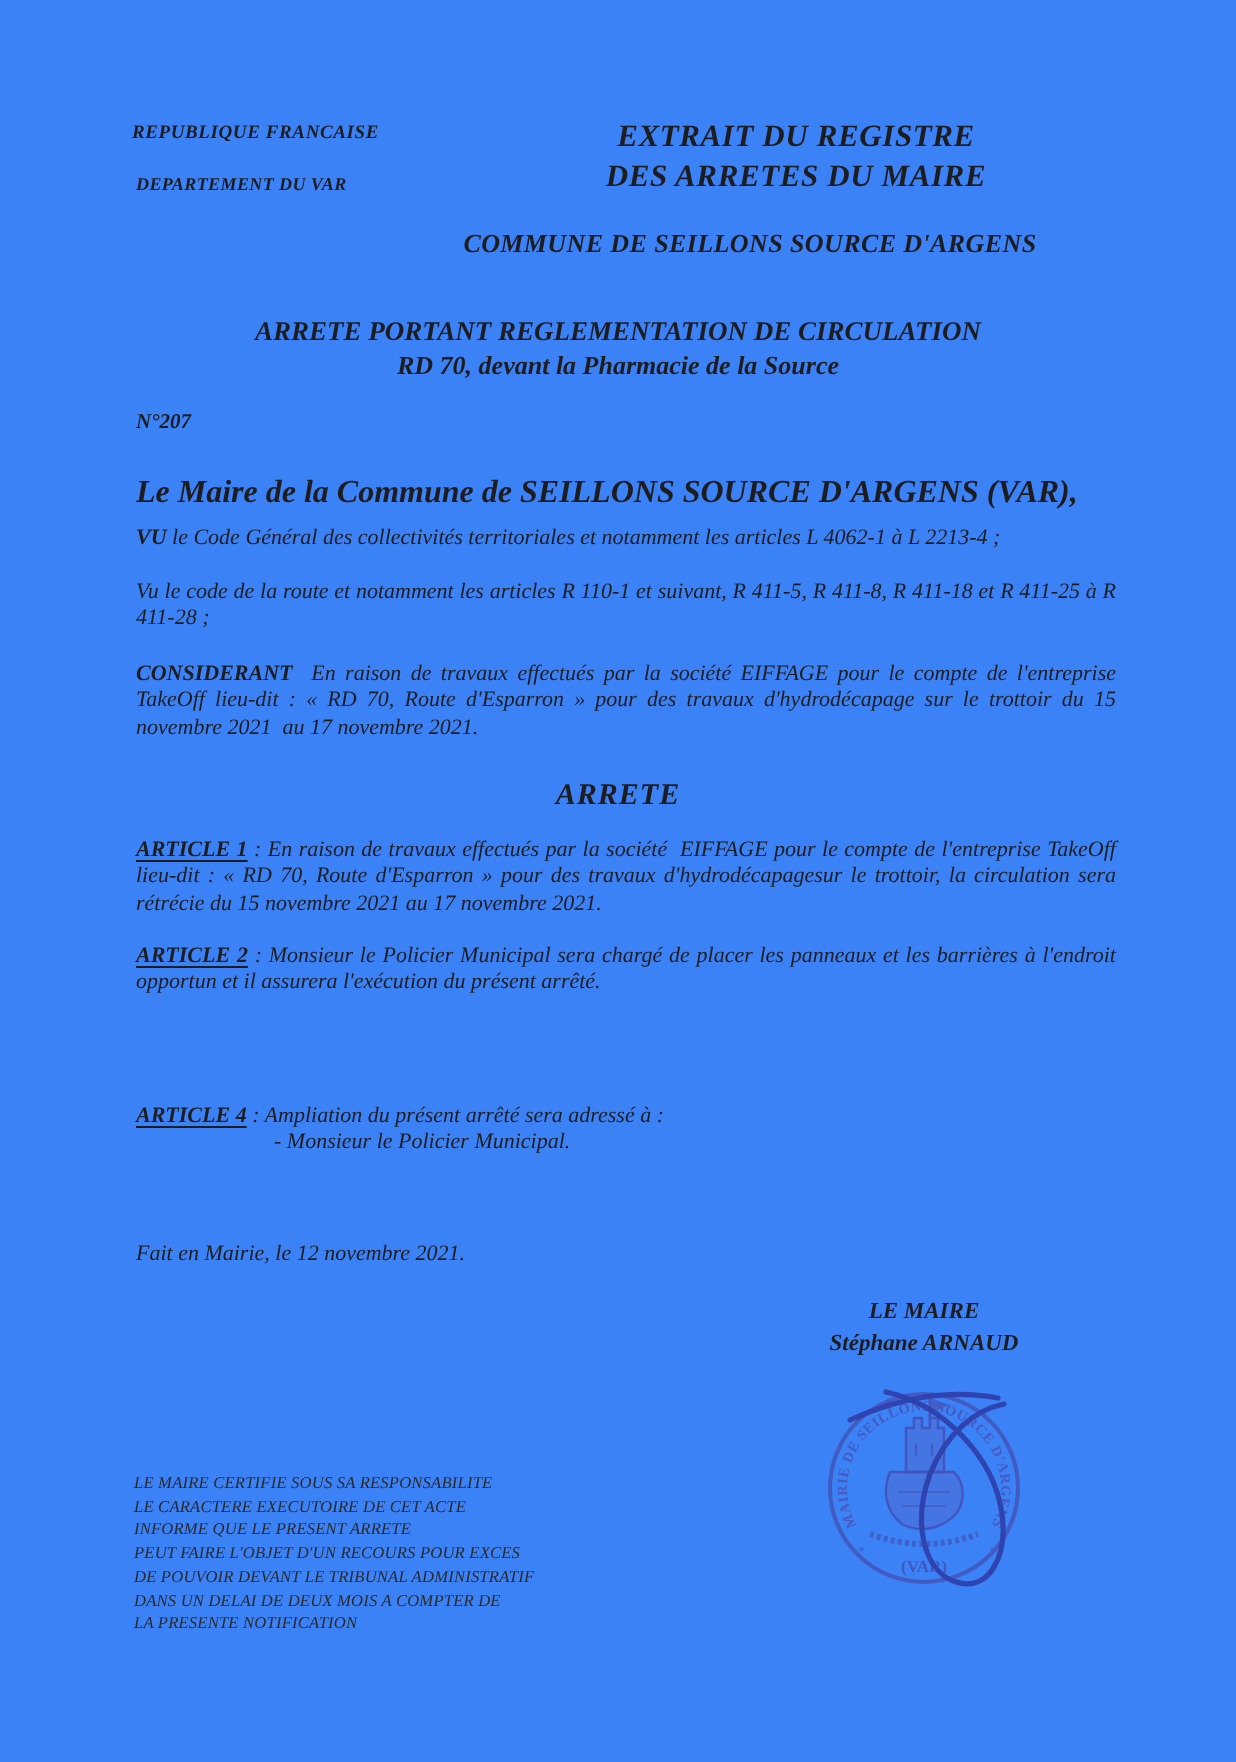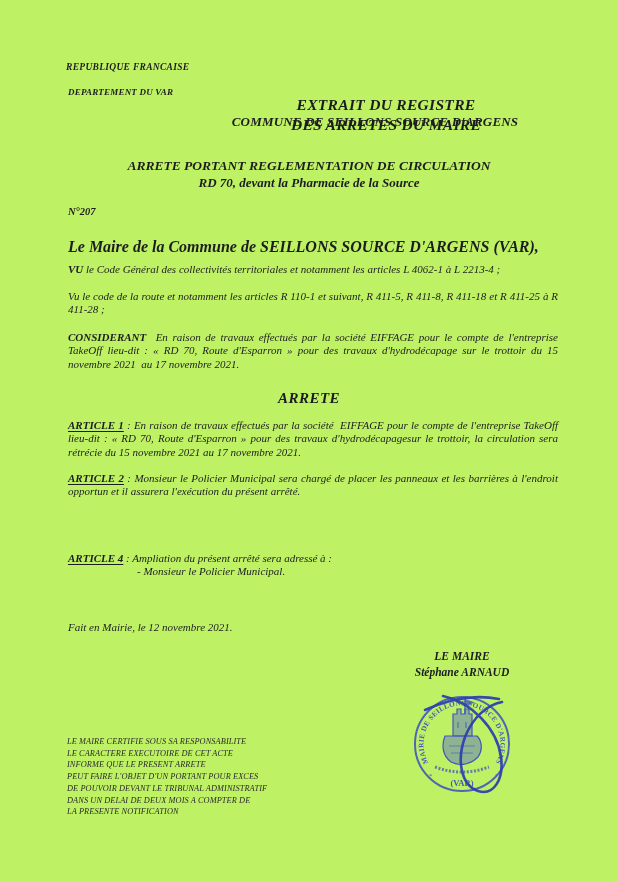--- a/index.html
+++ b/index.html
@@ -1,33 +1,33 @@
 <!DOCTYPE html>
 <html><head>
 <meta charset="utf-8">
 <style>
   html, body { margin: 0; padding: 0; background: #ffffff; }
   .page {
     position: relative;
     width: 618px;
     height: 881px;
-    background: #bef264;
+    background: #3b82f6;
     font-family: "Liberation Serif", serif;
     font-style: italic;
     color: #1d1d20;
     overflow: hidden;
   }
   .abs { position: absolute; }
   .b { font-weight: bold; }
 
   .republique { left: 66px; top: 62px; font-size: 9.5px; font-weight: bold; letter-spacing: 0.3px; }
   .departement { left: 68px; top: 87px; font-size: 9px; font-weight: bold; letter-spacing: 0.2px; }
 
-  .registre { left: 230px; top: 59px; width: 312px; text-align: center;
-              font-size: 15.5px; font-weight: bold; line-height: 20px; letter-spacing: 0.3px; margin-top: 36px; }
+  .registre { left: 242px; top: 59px; width: 312px; text-align: center;
+              font-size: 15.5px; font-weight: bold; line-height: 20px; letter-spacing: 0.3px; }
   .commune { left: 155px; top: 114px; width: 440px; text-align: center;
              font-size: 13px; font-weight: bold; letter-spacing: 0.2px; }
 
   .doc-title { left: 9px; top: 157px; width: 600px; text-align: center; font-weight: bold; }
   .doc-title .t1 { font-size: 13.5px; line-height: 17px; }
   .doc-title .t2 { font-size: 13px; line-height: 18px; }
 
   .doc-number { left: 68px; top: 206px; font-size: 10.5px; font-weight: bold; }
 
   .maire-line { left: 68px; top: 238px; font-size: 16px; font-weight: bold; }
@@ -142,19 +142,19 @@
     <g>
       <path class="sig-stroke" d="M30,30 C52,20 78,14 104,19"></path>
       <path class="sig-stroke" d="M48,16 C76,22 102,48 106,77 C109,99 99,116 83,111 C67,106 61,82 70,57 C78,37 92,25 107,22"></path>
     </g>
   </svg>
 
   <div class="abs legal">
     <div>LE MAIRE CERTIFIE SOUS SA RESPONSABILITE</div>
     <div>LE CARACTERE EXECUTOIRE DE CET ACTE</div>
     <div>INFORME QUE LE PRESENT ARRETE</div>
-    <div>PEUT FAIRE L'OBJET D'UN PORTANT POUR EXCES</div>
+    <div>PEUT FAIRE L'OBJET D'UN RECOURS POUR EXCES</div>
     <div>DE POUVOIR DEVANT LE TRIBUNAL ADMINISTRATIF</div>
     <div>DANS UN DELAI DE DEUX MOIS A COMPTER DE</div>
     <div>LA PRESENTE NOTIFICATION</div>
   </div>
 
 </div>
 
 </body></html>

